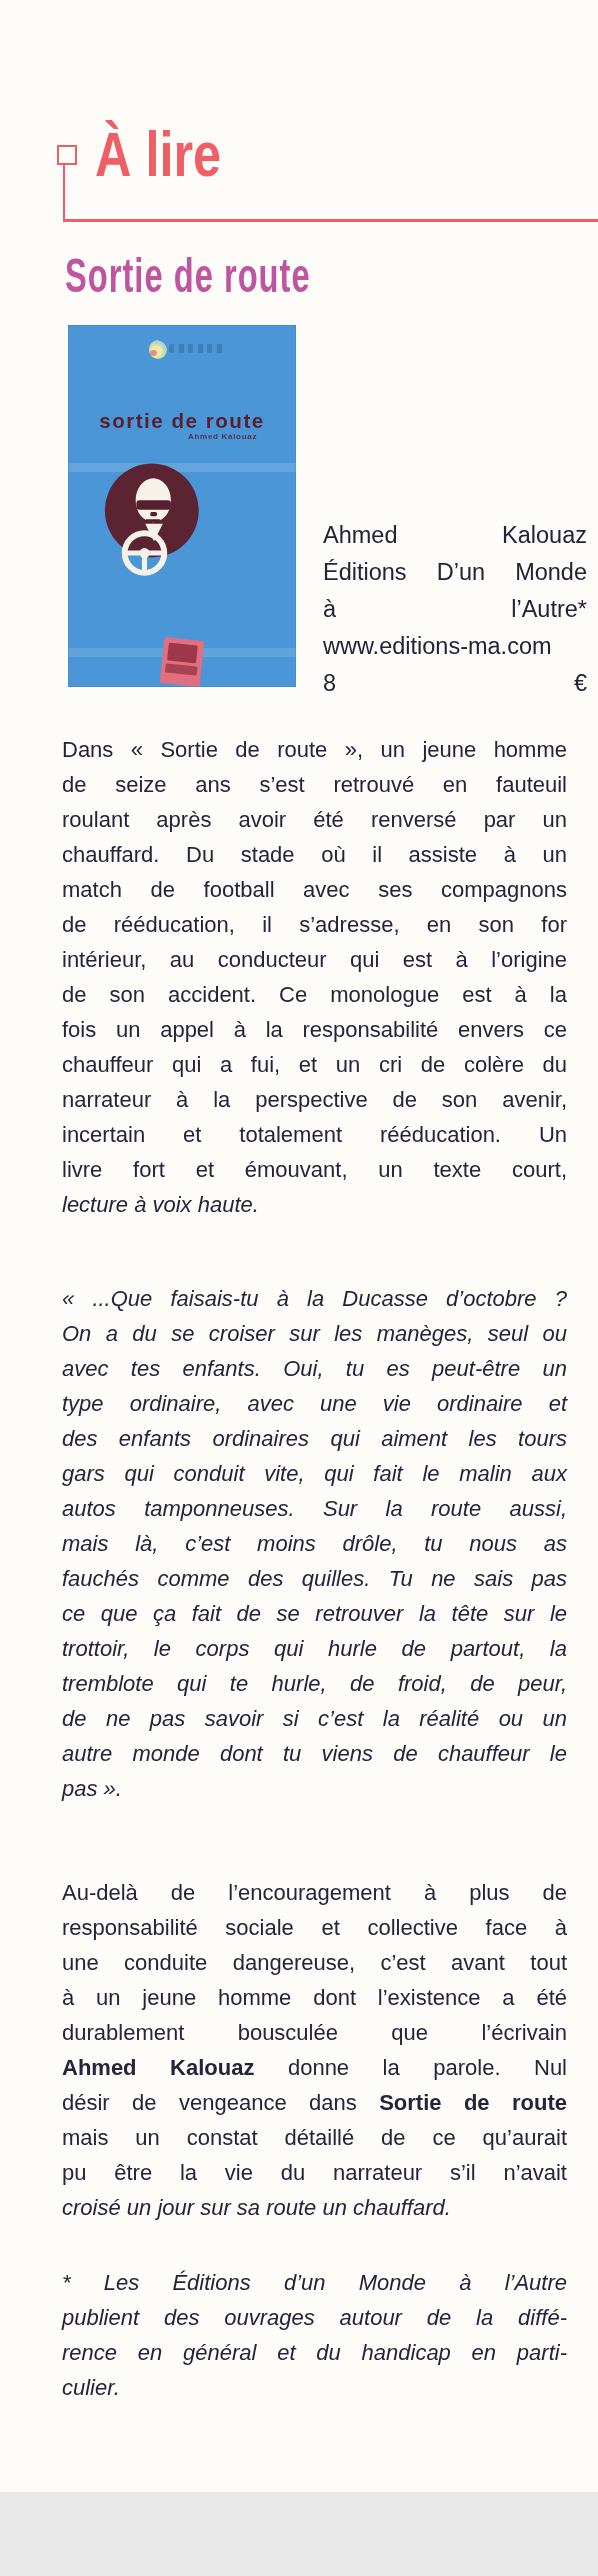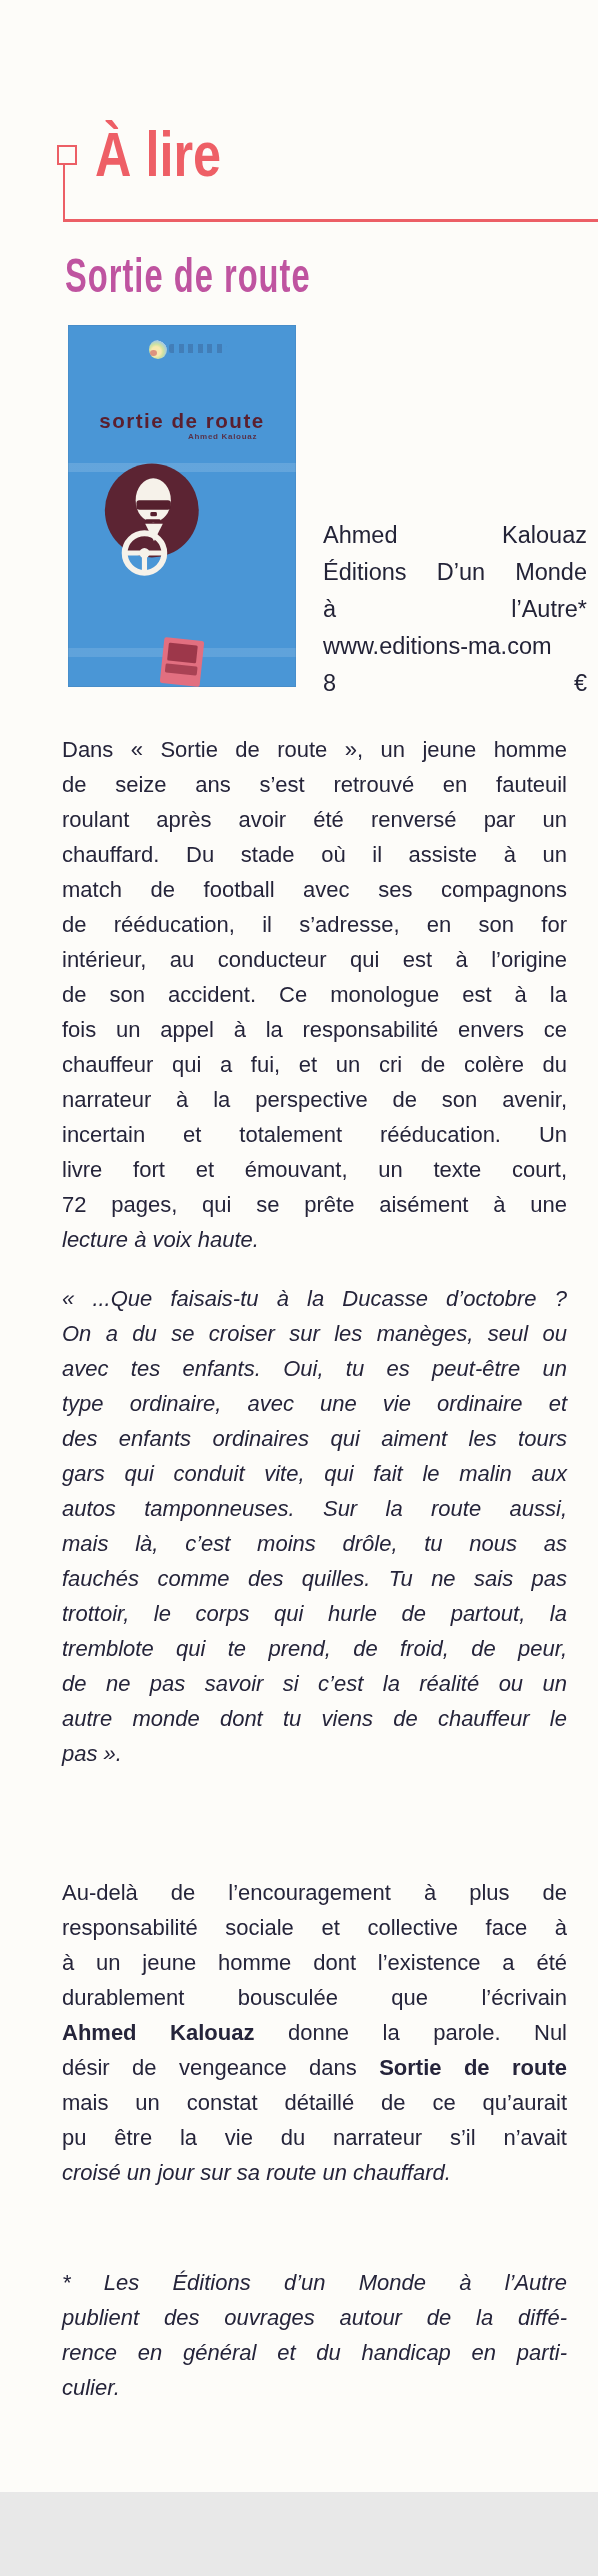--- a/index.html
+++ b/index.html
@@ -144,42 +144,43 @@
       <div class="tline">chauffard. Du stade où il assiste à un</div>
       <div class="tline">match de football avec ses compagnons</div>
       <div class="tline">de rééducation, il s’adresse, en son for</div>
       <div class="tline">intérieur, au conducteur qui est à l’origine</div>
       <div class="tline">de son accident. Ce monologue est à la</div>
       <div class="tline">fois un appel à la responsabilité envers ce</div>
       <div class="tline">chauffeur qui a fui, et un cri de colère du</div>
       <div class="tline">narrateur à la perspective de son avenir,</div>
       <div class="tline">incertain et totalement rééducation. Un</div>
       <div class="tline">livre fort et émouvant, un texte court,</div>
-      <div class="tline">72 pages, qui se prête aisément à une</div>
       <div class="tline">lecture à voix haute.</div>
     </div>
   <div class="para p2 italic">
       <div class="tline">« ...Que faisais-tu à la Ducasse d’octobre ?</div>
       <div class="tline">On a du se croiser sur les manèges, seul ou</div>
       <div class="tline">avec tes enfants. Oui, tu es peut-être un</div>
       <div class="tline">type ordinaire, avec une vie ordinaire et</div>
       <div class="tline">des enfants ordinaires qui aiment les tours</div>
       <div class="tline">gars qui conduit vite, qui fait le malin aux</div>
       <div class="tline">autos tamponneuses. Sur la route aussi,</div>
       <div class="tline">mais là, c’est moins drôle, tu nous as</div>
       <div class="tline">fauchés comme des quilles. Tu ne sais pas</div>
+      <div class="tline">ce que ça fait de se retrouver la tête sur le</div>
       <div class="tline">trottoir, le corps qui hurle de partout, la</div>
-      <div class="tline">tremblote qui te prend, de froid, de peur,</div>
+      <div class="tline">tremblote qui te hurle, de froid, de peur,</div>
       <div class="tline">de ne pas savoir si c’est la réalité ou un</div>
       <div class="tline">autre monde dont tu viens de chauffeur le</div>
       <div class="tline">pas ».</div>
     </div>
   <div class="para p3">
       <div class="tline">Au-delà de l’encouragement à plus de</div>
       <div class="tline">responsabilité sociale et collective face à</div>
+      <div class="tline">une conduite dangereuse, c’est avant tout</div>
       <div class="tline">à un jeune homme dont l’existence a été</div>
       <div class="tline">durablement bousculée que l’écrivain</div>
       <div class="tline"><b>Ahmed Kalouaz</b> donne la parole. Nul</div>
       <div class="tline">désir de vengeance dans <b>Sortie de route</b></div>
       <div class="tline">mais un constat détaillé de ce qu’aurait</div>
       <div class="tline">pu être la vie du narrateur s’il n’avait</div>
       <div class="tline">croisé un jour sur sa route un chauffard.</div>
     </div>
   <div class="para p4 italic">
       <div class="tline">* Les Éditions d’un Monde à l’Autre</div>

